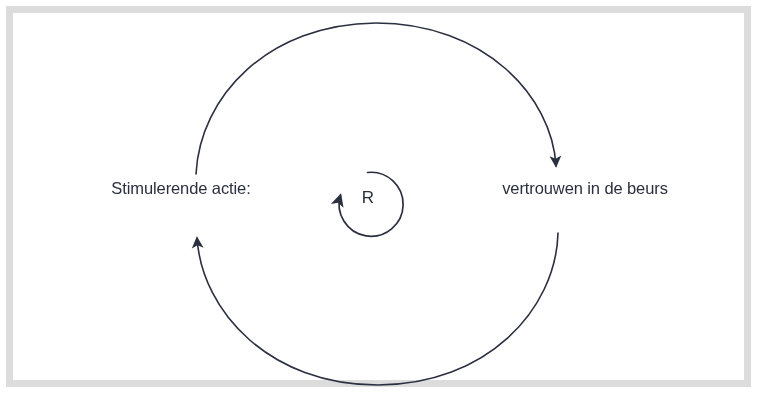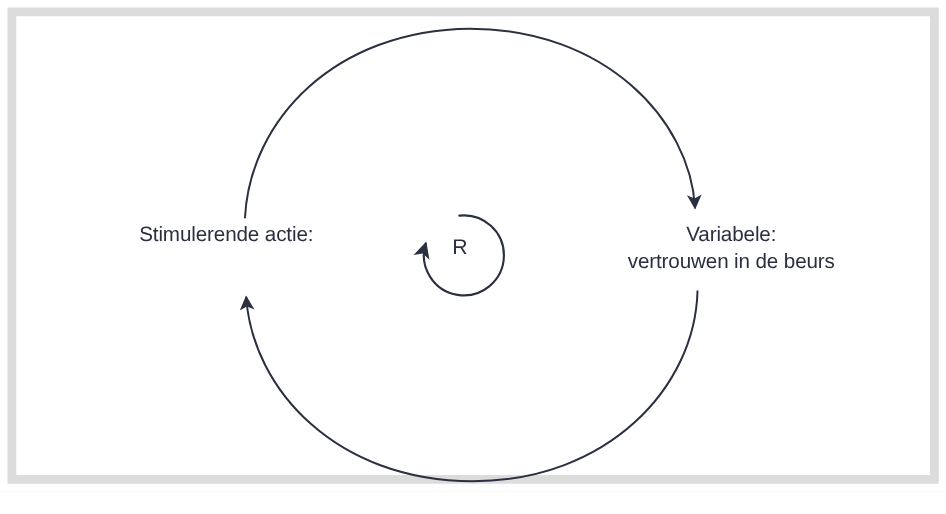--- a/index.html
+++ b/index.html
@@ -115,19 +115,18 @@
 
     <path d="M 367.5 172.5
              A 32 32 0 1 1 340.5 195" fill="none" stroke="#2b3040" stroke-width="1.7" stroke-linecap="round" marker-end="url(#ah2)"></path>
   </svg>
 
   <div class="node-label" id="label-left">
     <span class="ln">Stimulerende actie:</span>
   </div>
 
   <div class="node-label" id="label-right">
-    <span class="ln">Variabele:</span>
     <span class="ln">vertrouwen in de beurs</span>
   </div>
 
   <div id="loop-marker">R</div>
 
 </div>
 
 </body></html>

